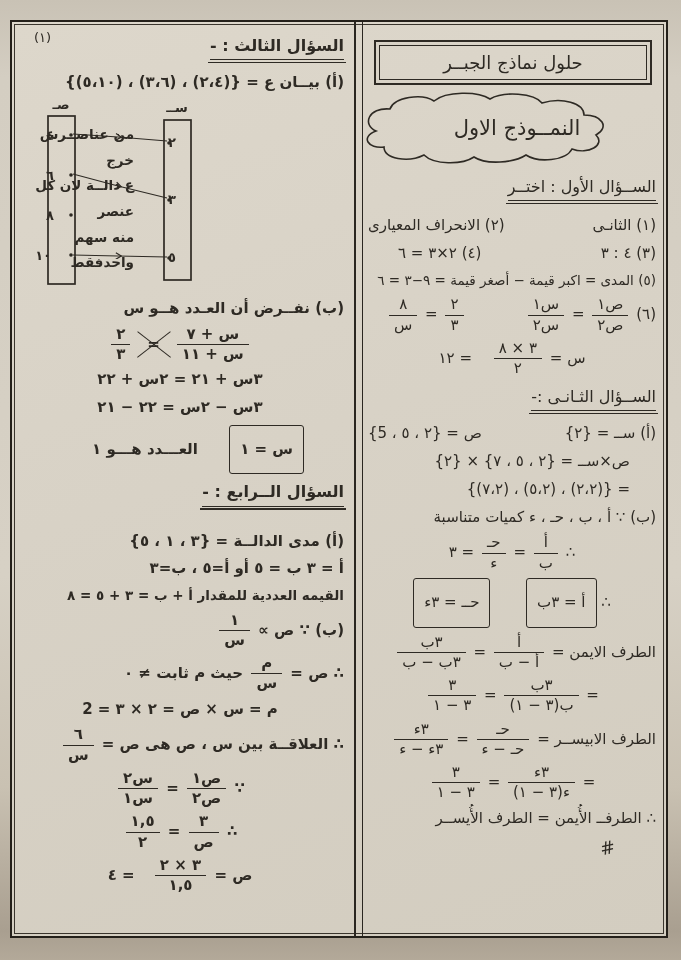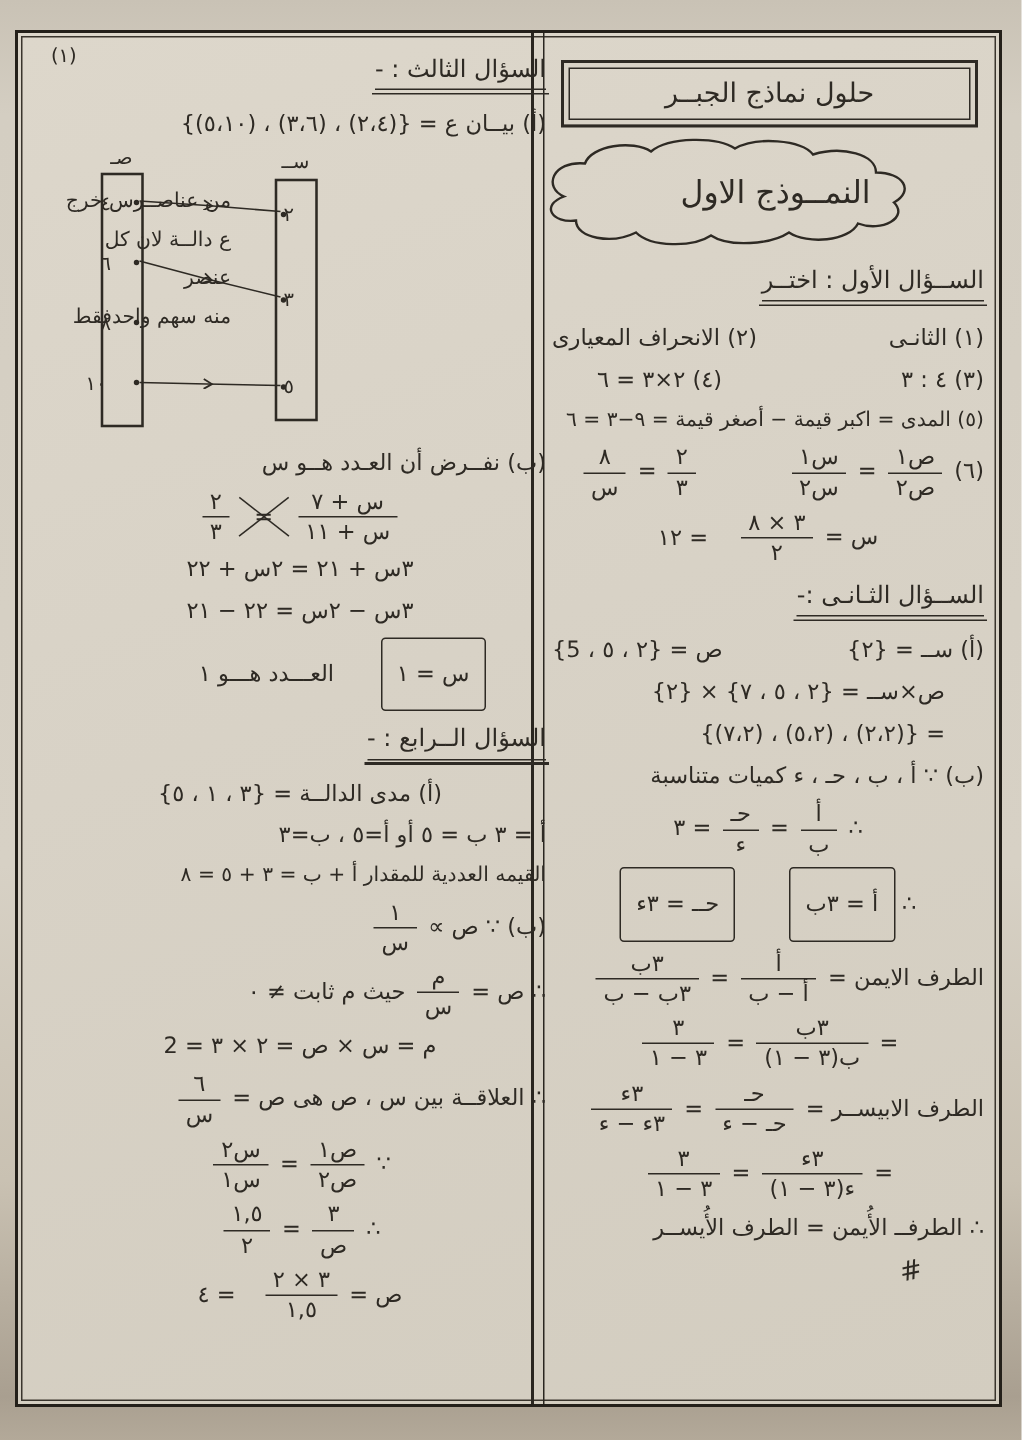--- a/index.html
+++ b/index.html
@@ -19,21 +19,21 @@
     background:linear-gradient(160deg,#ddd7cb 0%,#d8d2c6 45%,#d3cdc0 100%);
   }
   .paper-inner{position:absolute;inset:2px;border:1px solid #3a352d;}
   .divider{
     position:absolute;top:0;bottom:0;left:342px;width:6px;
     border-left:2px solid #2a2620;border-right:1px solid #2a2620;
   }
   .pagenum{position:absolute;left:22px;top:8px;font-size:13px;}
   .col{position:absolute;direction:rtl;text-align:right;}
   .col-right{right:10px;top:10px;width:288px;}
-  .col-left{left:24px;top:6px;width:328px;}
+  .col-left{left:4px;top:6px;width:328px;font-weight:bold;}
   .ln{margin:6px 0;font-size:15px;line-height:1.45;}
   .small{font-size:13.5px;}
   .center{text-align:center;}
   .titlebox{
     display:block;margin:8px 4px 0 6px;border:2px solid var(--ink);
     box-shadow:inset 0 0 0 3px var(--paper), inset 0 0 0 4px var(--ink);
     padding:10px 8px;text-align:center;font-size:18px;letter-spacing:1px;
   }
   .cloudwrap{position:relative;height:74px;margin:6px 30px 2px 40px;}
   .cloudwrap svg{position:absolute;inset:0;}
@@ -263,21 +263,21 @@
 
     <div class="ln" style="padding-right:40px;">
       <span class="hbox">س = ١</span>
       <span style="margin-right:26px;">العـــدد هـــو ١</span>
     </div>
 
     <div class="ln" style="margin-top:2px;">
       <span class="qh">السؤال الــرابع : -</span>
     </div>
 
-    <div class="ln" style="margin-top:12px;text-align:center;">
+    <div class="ln" style="margin-top:24px;">
       <span>(أ)</span>
       <span>مدى الدالــة = {٣ ، ١ ، ٥}</span>
     </div>
     <div class="ln">أ = ٣      ب = ٥ أو أ=٥ ، ب=٣</div>
     <div class="ln small">القيمه العددية للمقدار أ + ب = ٣ + ٥ = ٨</div>
 
     <div class="ln">
       <span>(ب)</span>
       <span>∵ ص ∝</span>
       <span class="frac"><span class="num">١</span><span class="den">س</span></span>

